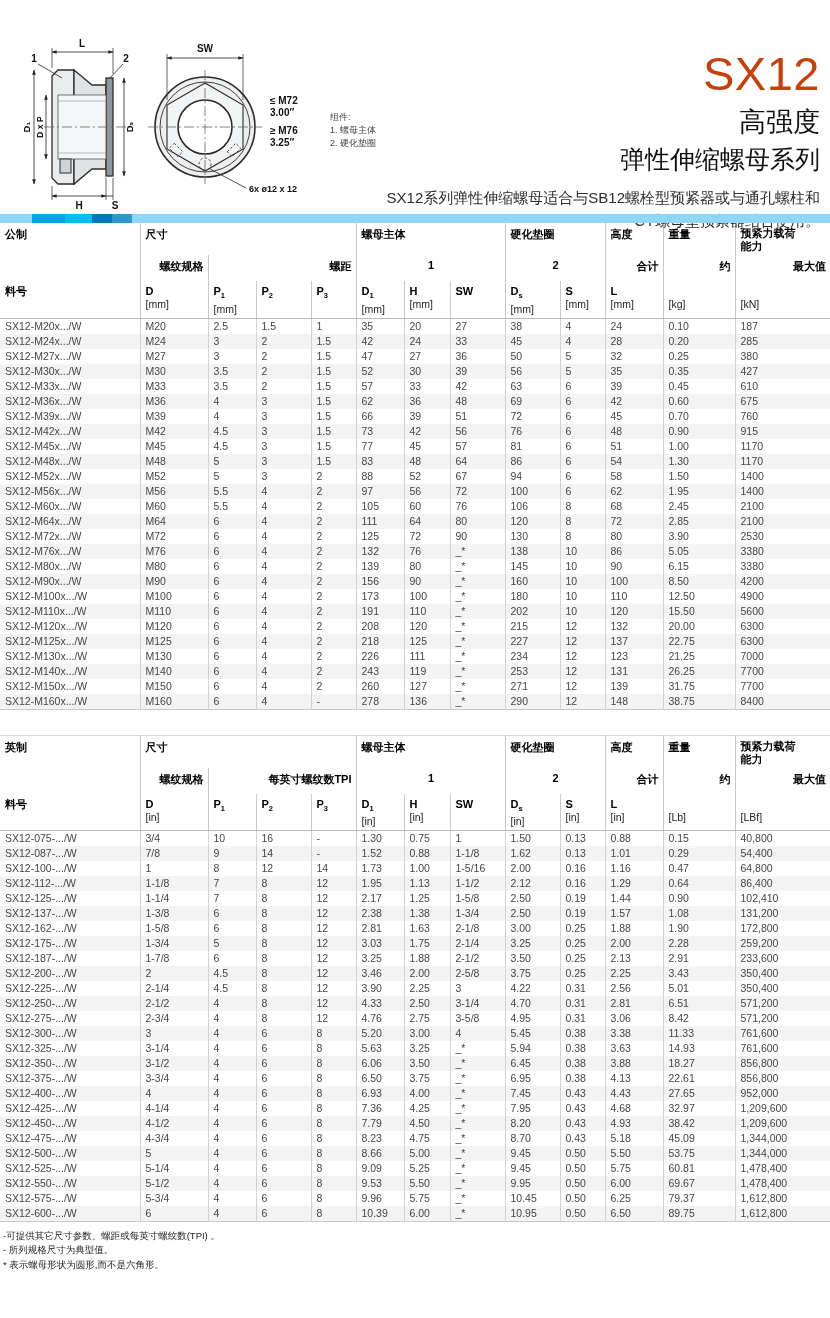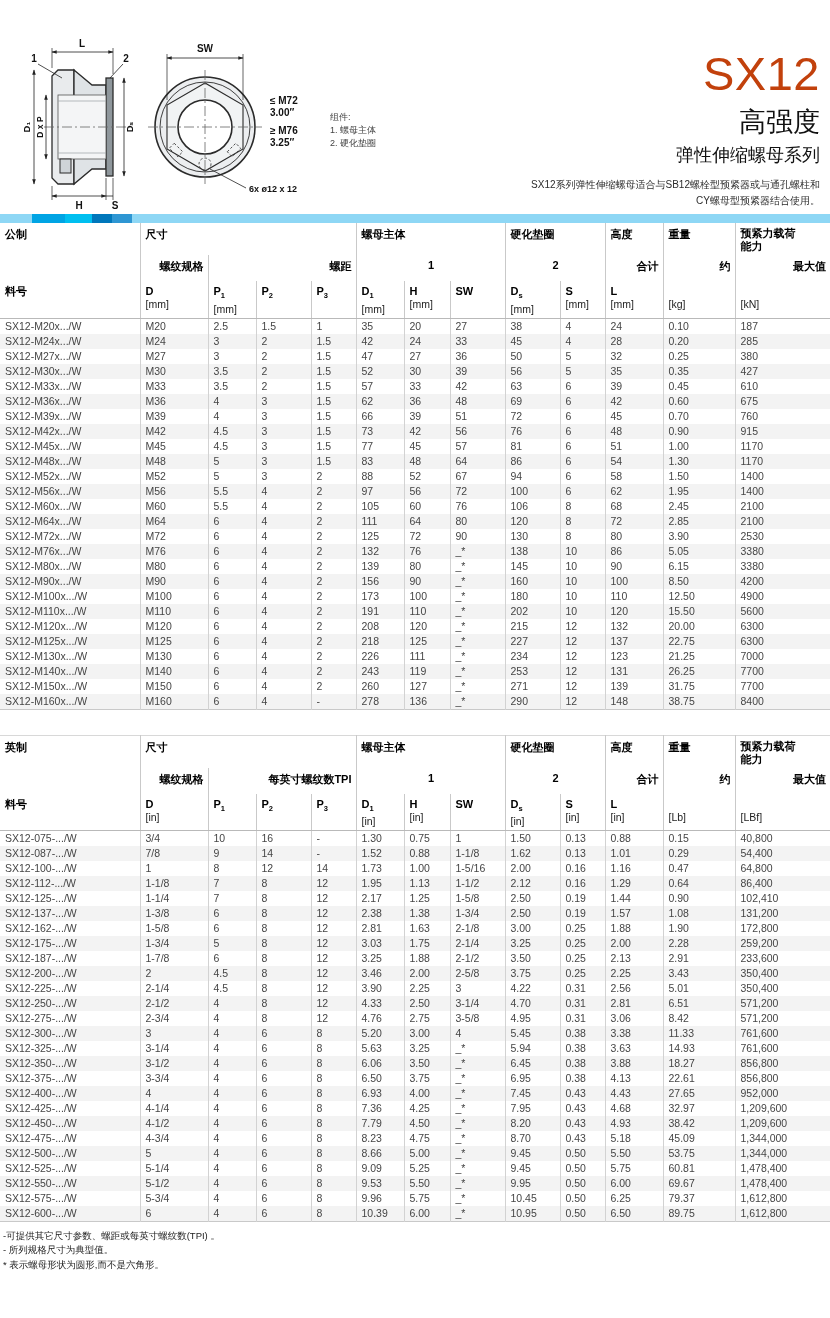--- a/index.html
+++ b/index.html
@@ -7,22 +7,22 @@
     position:relative; width:830px; height:1318px; background:#fff;
     font-family:"Liberation Sans","DejaVu Sans",sans-serif; color:#1a1a1a;
     overflow:hidden;
   }
   
   .hero { position:relative; height:214px; }
   .drawing { position:absolute; left:0; top:0; }
   .titleblock { position:absolute; right:10px; top:50px; text-align:right; }
   .brand { font-size:47px; font-weight:300; line-height:1; color:#c2410c; letter-spacing:.5px; }
   .sub1 { font-size:27px; margin-top:7px; color:#111; }
-  .sub2 { font-size:18px; margin-top:3px; color:#111; }
-  .desc { font-size:10px; color:#2c2c2c; margin-top:10px; line-height:1.55; }
+  .sub2 { font-size:25px; margin-top:3px; color:#111; }
+  .desc { font-size:15px; color:#2c2c2c; margin-top:10px; line-height:1.55; }
   
   .accent-bar { position:relative; height:9px; width:830px; }
   .accent-bar span { position:absolute; top:0; height:9px; display:block; }
   
   .dtable { width:830px; border-collapse:collapse; table-layout:fixed; margin:0; }
   .dtable th, .dtable td { box-sizing:border-box; overflow:hidden; white-space:nowrap; }
   .dtable thead th {
     text-align:left; vertical-align:top; font-weight:bold; font-size:11px;
     color:#000; padding:4px 4px 2px 5px;
   }

